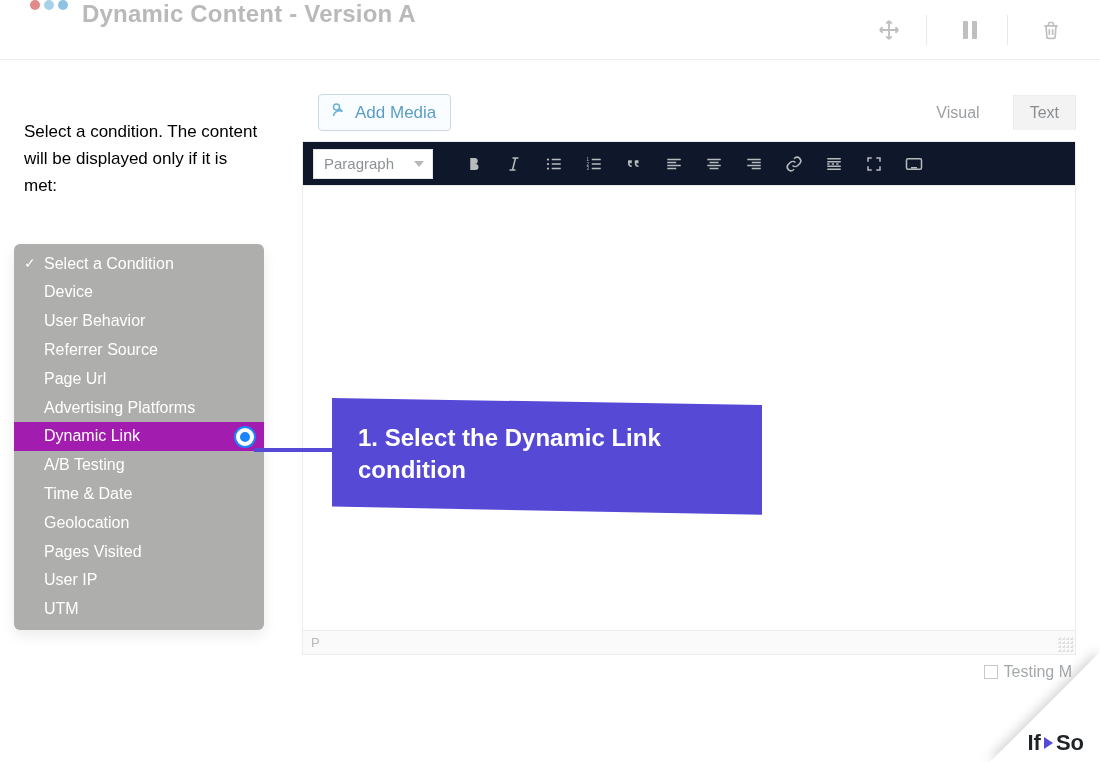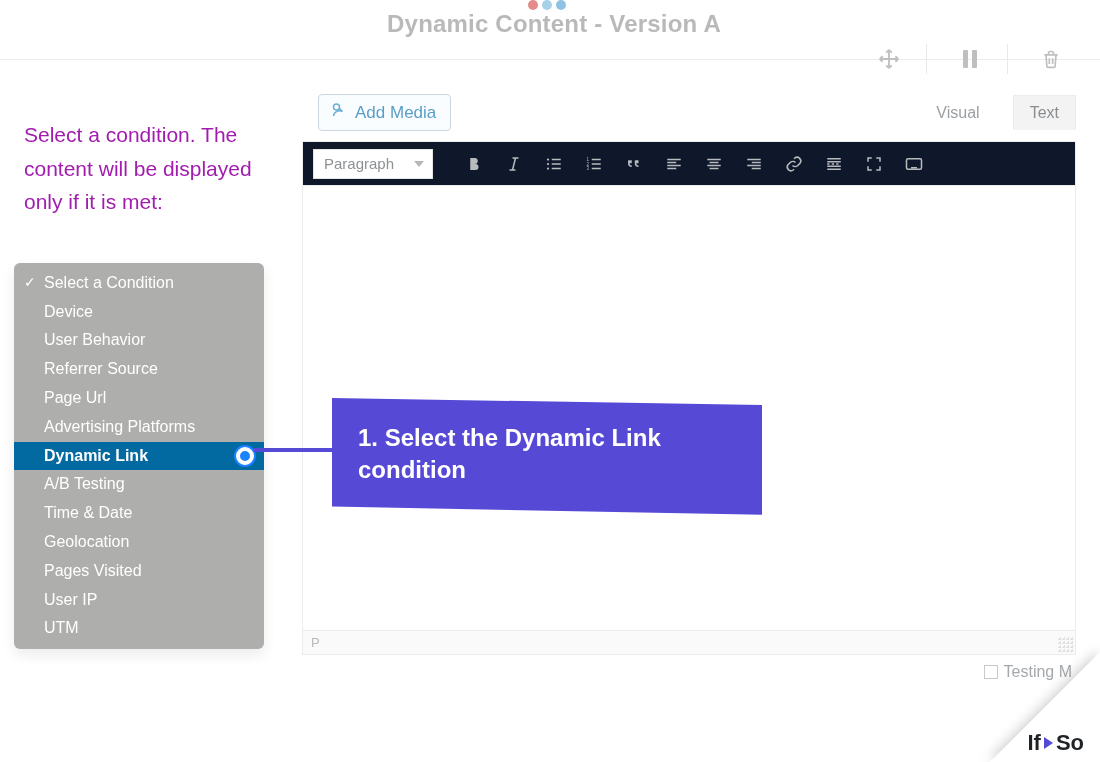--- a/index.html
+++ b/index.html
@@ -5,24 +5,22 @@
   * { box-sizing: border-box; margin: 0; padding: 0; }
   html, body { width: 1100px; height: 762px; font-family: -apple-system, "Helvetica Neue", Arial, sans-serif; background: #fff; color: #555; }
 
   .frame { width: 1100px; height: 762px; position: relative; overflow: hidden; }
 
   
   .header {
     height: 60px;
     border-bottom: 1px solid #ececec;
     display: flex;
-    align-items: center;
     padding: 0 22px 0 30px;
     position: relative;
-    flex-direction: column;
   }
   .header .dots { display: flex; gap: 4px; margin-right: 14px; }
   .header .dot { width: 10px; height: 10px; border-radius: 50%; }
   .dot.d1 { background: #e38a8a; }
   .dot.d2 { background: #a6d1e9; }
   .dot.d3 { background: #8fc2e2; }
   .header h1 {
     font-size: 24px;
     font-weight: 700;
     color: #b9b9b9;
@@ -40,42 +38,41 @@
   }
   .header .actbtn svg { display: block; }
   .header .vsep { width: 1px; height: 30px; background: #e9e9e9; margin: 0 10px; }
 
   
   .body { display: flex; padding: 34px 24px 0 24px; position: relative; }
   .sidebar { width: 250px; flex: 0 0 250px; padding-top: 24px; }
   .main   { flex: 1 1 auto; padding-left: 28px; padding-top: 0; position: relative; }
 
   .sidebar .hint {
-    font-size: 21px; line-height: 1.6; color: #a21caf; padding-right: 10px;
+    font-size: 17px; line-height: 1.6; color: #000000; padding-right: 10px;
   }
 
   
   .select-wrap { position: relative; margin-top: 44px; }
   .select-list {
     position: absolute; top: 0; left: -10px; width: 250px;
     background: #aeaeac; border-radius: 6px;
     padding: 6px 0;
     box-shadow: 0 6px 14px rgba(0,0,0,0.08);
   }
   .select-list .opt {
     color: #fff; font-size: 16px; padding: 2px 12px 2px 30px;
     position: relative; cursor: pointer; line-height: 1.55;
     white-space: nowrap;
   }
   .select-list .opt .check {
     position: absolute; left: 10px; top: 3px; font-size: 14px;
   }
   .select-list .opt.selected {
-    background: #0369a1;
-    font-weight: bold;
+    background: #a21caf;
   }
   .select-list .opt.selected::after {
     content: "";
     position: absolute;
     right: 10px; top: 50%; transform: translateY(-50%);
     width: 10px; height: 10px; border-radius: 50%;
     background: #1a83ff; border: 4px solid #fff;
     box-shadow: 0 0 0 2px #1a83ff;
   }
 

